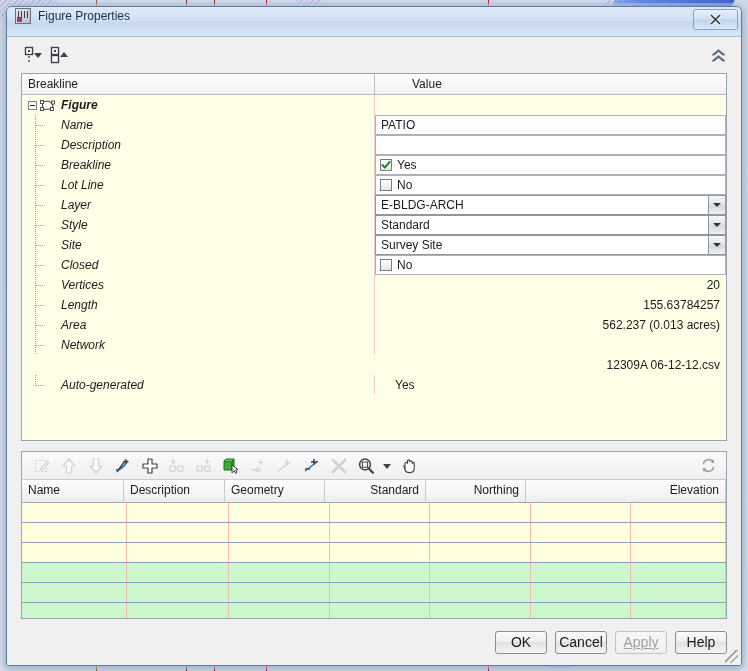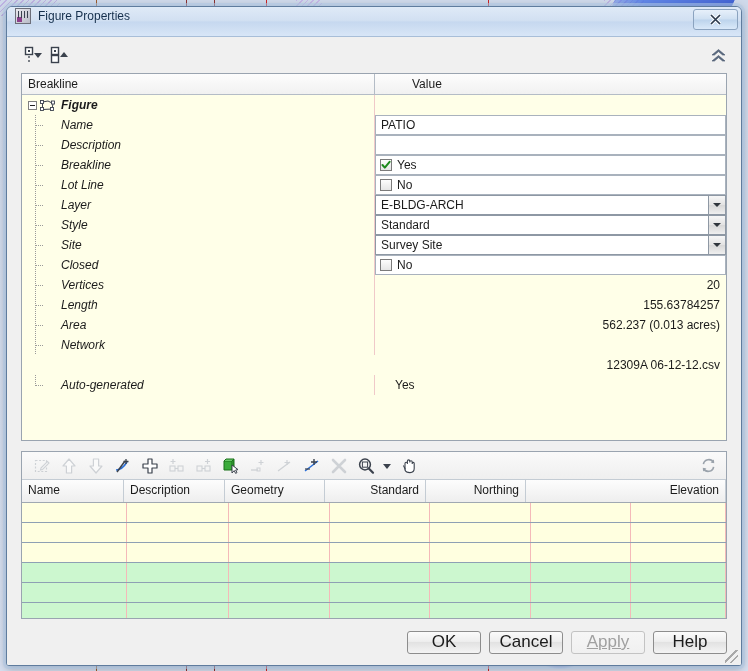--- a/index.html
+++ b/index.html
@@ -278,25 +278,25 @@
   
   .footer {
     flex: 0 0 46px; height: 46px;
     display: flex; align-items: center; justify-content: flex-end;
     padding: 0 14px 0 0;
     gap: 8px;
     background: #f0f0f0;
     position: relative;
   }
   .btn {
-    width: 74px; height: 23px;
+    width: 52px; height: 23px;
     border: 1px solid #8d8d8d;
     border-radius: 3px;
     background: linear-gradient(180deg,#fbfbfb 0%,#eeeeee 45%,#e2e2e2 50%,#f4f4f4 100%);
-    font-size: 17px; color: #1b1b1b;
+    font-size: 14px; color: #1b1b1b;
     display: flex; align-items: center; justify-content: center;
     cursor: pointer; font-family: "Liberation Sans", sans-serif;
   }
   .btn.disabled { color: #a0a0a0; border-color: #c3c3c3;
     background: linear-gradient(180deg,#f6f6f6 0%,#f0f0f0 100%); cursor: default; text-decoration: underline; }
   .grip {
     position: absolute; right: 3px; bottom: 2px; width: 13px; height: 13px;
     background:
       linear-gradient(135deg, transparent 0 42%, #a9a9a9 42% 52%, transparent 52%),
       linear-gradient(135deg, transparent 0 66%, #a9a9a9 66% 76%, transparent 76%);

